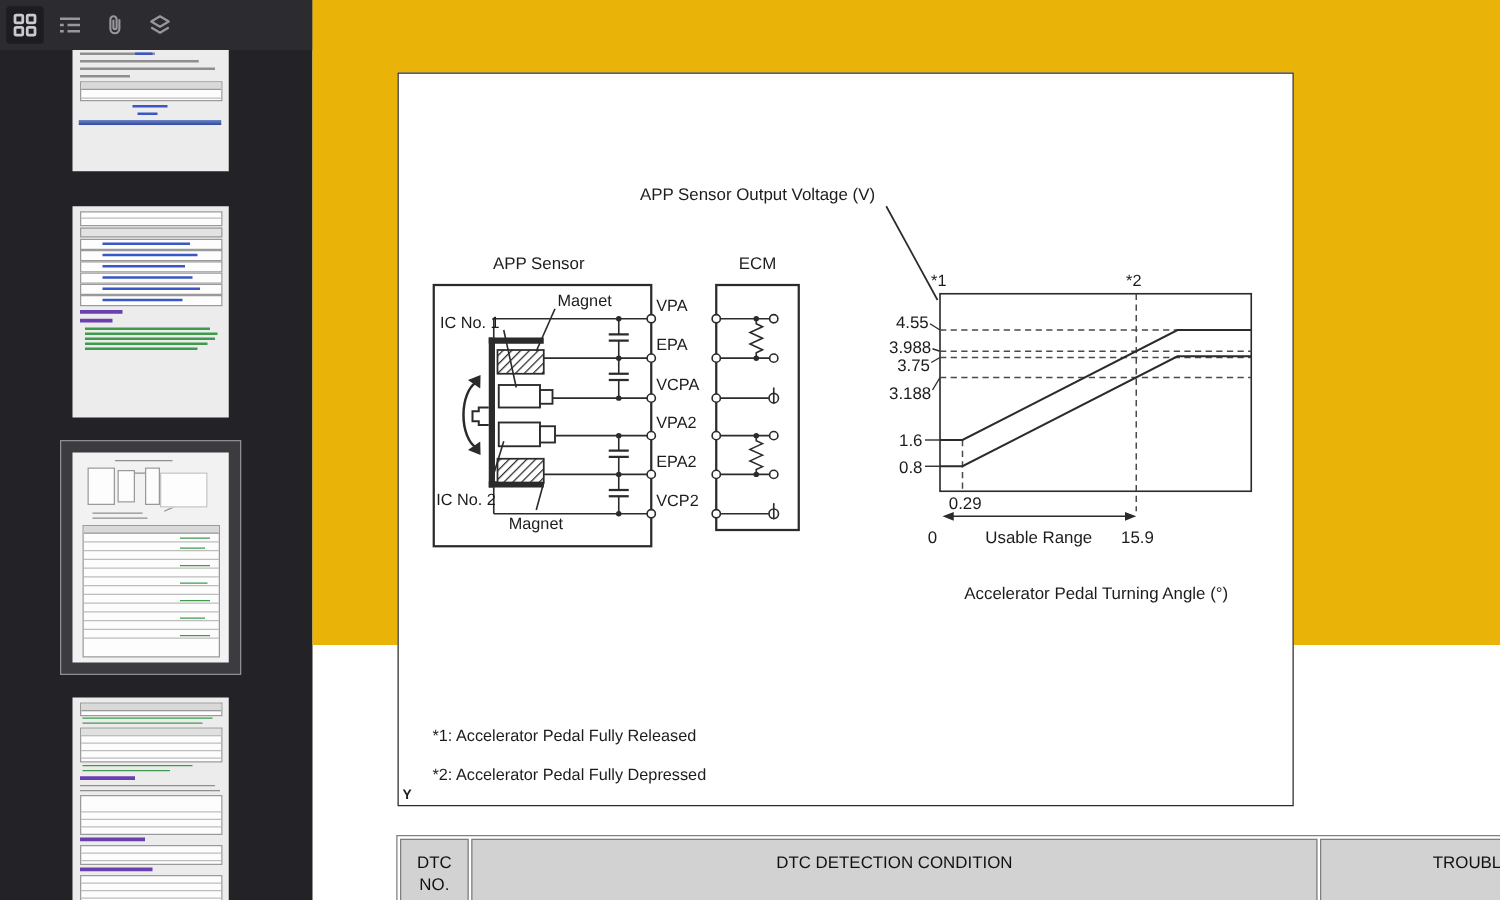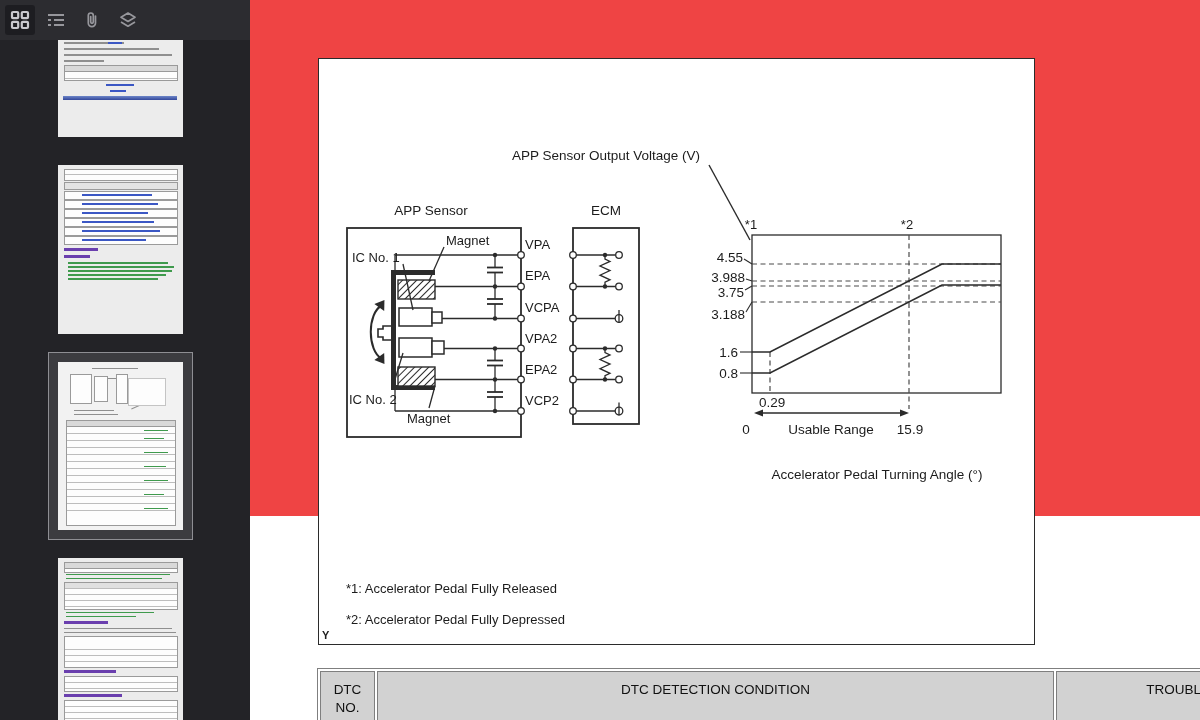--- a/index.html
+++ b/index.html
@@ -16,21 +16,21 @@
   
   .tl{position:absolute;height:2px;background:#8f8f8f;}
   .bl{position:absolute;height:2px;background:#3b57c4;}
   .gl{position:absolute;height:2px;background:#3f9a4d;}
   .pl{position:absolute;height:3px;background:#6a3fae;}
   .mt{position:absolute;border:1px solid #9a9a9a;background:#fdfdfd;}
   .mt .hd{height:5px;background:#d9d9d9;border-bottom:1px solid #9a9a9a;}
   .mt .rw{height:6px;border-bottom:1px solid #bdbdbd;}
   .bar{position:absolute;height:4px;background:linear-gradient(#6d86c8,#33479a);}
   
-  .main{position:absolute;left:250px;top:0;width:950px;height:516px;background:#ef4444;}
+  .main{position:absolute;left:250px;top:0;width:950px;height:516px;background:#eab308;}
   .figure-box{position:absolute;left:68px;top:58px;width:717px;height:587px;
               border:1.4px solid #2b2b2b;box-sizing:border-box;background:#fff;}
   .figure-box svg{position:absolute;left:0;top:0;}
   svg text{font-family:"Liberation Sans",sans-serif;fill:#1c1c1c;}
   
   .dtc-table{position:absolute;left:67px;top:668px;width:1020px;height:90px;
              border:1px solid #7f7f7f;background:#fff;padding:2px;box-sizing:content-box;
              display:flex;gap:2px;}
   .dtc-cell{background:#d2d2d2;border:1px solid #7f7f7f;box-sizing:border-box;
             text-align:center;font-size:13.5px;color:#111;padding-top:9px;line-height:18px;}

